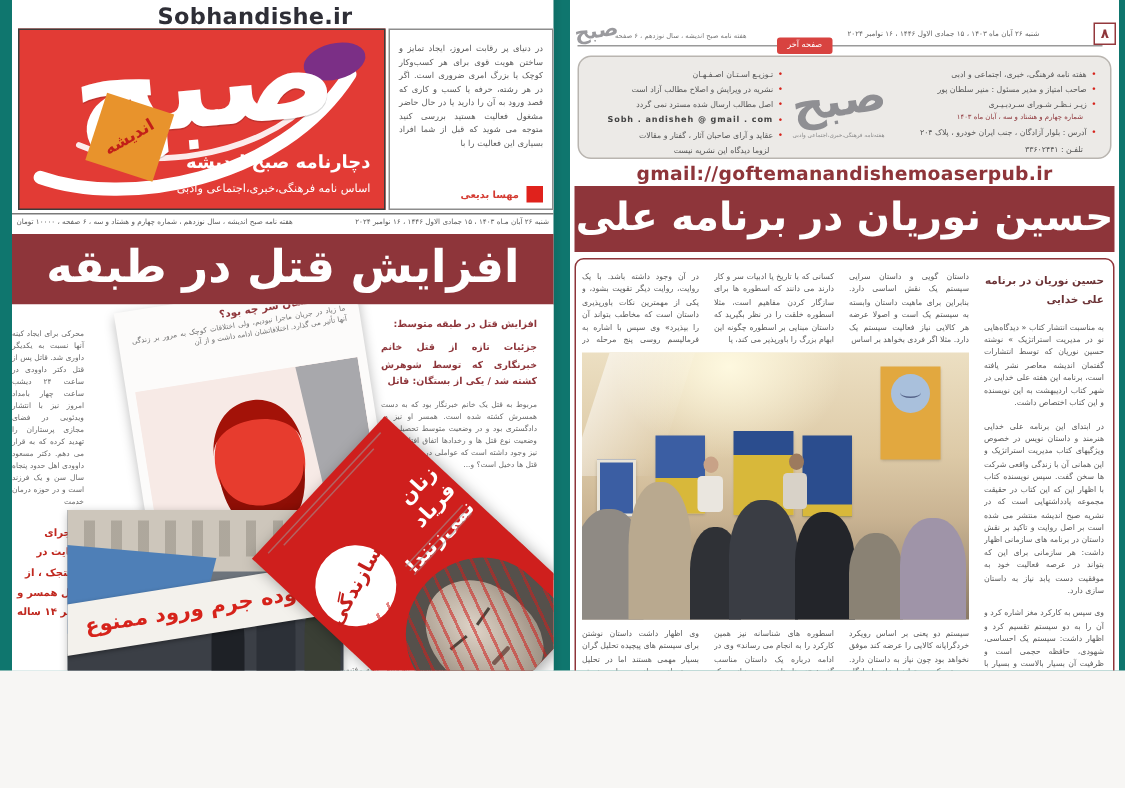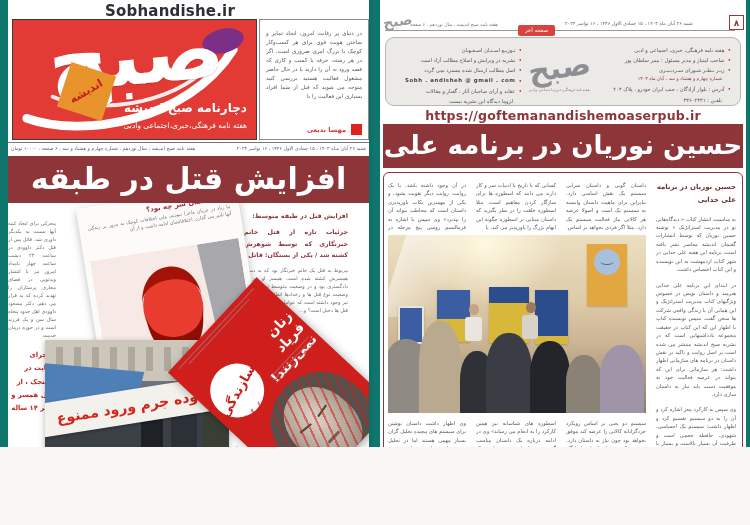--- a/index.html
+++ b/index.html
@@ -42,21 +42,21 @@
 
   .dateline { position:absolute; left:0; top:142px; width:361px; height:13px;
               border-top:1px solid #7a7a7a; display:flex; justify-content:space-between;
               direction:rtl; padding:3px 3px 0; font-size:4.8px; color:#5c5c5c; }
   .banner-left { position:absolute; left:0; top:156px; width:361px; height:47px; background:#8e353a;
                  color:#fff; font-weight:bold; font-size:30px; line-height:46px; text-align:center;
                  direction:rtl; letter-spacing:-.5px; }
 
   .collage { position:absolute; left:0; top:203px; width:361px; height:322px; overflow:hidden; background:#fff; }
   .bgcol { position:absolute; direction:rtl; color:#6a6a6a; font-size:5px; line-height:1.6; text-align:justify; }
-  .bgcol-r { left:236px; top:8px; width:104px; }
+  .bgcol-r { left:246px; top:8px; width:104px; }
   .bgcol-r .lead-title { font-size:6.4px; font-weight:bold; color:#8e353a; margin-bottom:5px; text-align:right; }
   .bgcol-r .lead-bold { font-size:6.3px; font-weight:bold; color:#8e353a; line-height:1.8; margin-bottom:6px; }
   .bgcol-left-edge { left:0; top:16px; width:48px; }
   .red-frag { position:absolute; left:0; top:146px; width:46px; direction:rtl; color:#c0271e;
               font-weight:bold; font-size:6.8px; line-height:1.95; text-align:right; }
   .bgcol-bl { left:2px; top:250px; width:88px; }
   .bgcol-bm { left:116px; top:244px; width:86px; }
   .bgcol-br { left:212px; top:240px; width:80px; }
   .red-rule { position:absolute; left:0; top:306px; width:361px; height:2px; background:#cf3a31; z-index:2; }
 
@@ -195,21 +195,21 @@
       <svg class="logo-swoosh" viewBox="0 0 245 121" preserveAspectRatio="none">
         <path d="M14,100 C70,120 175,104 222,30" stroke="#ffffff" stroke-width="9" fill="none" stroke-linecap="round"></path>
         <path d="M40,78 C80,96 160,88 198,46" stroke="#ffffff" stroke-width="4" fill="none" stroke-linecap="round" opacity="0.9"></path>
       </svg>
       <div class="logo-ellipse"></div>
       <div class="logo-word">صبح</div>
       <div class="logo-diamond">
         <span>اندیشه</span>
       </div>
       <div class="weekly-title">دچار‌نامه صبح اندیشه</div>
-      <div class="weekly-subtitle">هفته نامه فرهنگی،خبری،اجتماعی وادبی</div>
+      <div class="weekly-subtitle">اساس نامه فرهنگی،خبری،اجتماعی وادبی</div>
     </div>
 
     <div class="promo-box">
       <div class="promo-body">در دنیای پر رقابت امروز، ایجاد تمایز و ساختن هویت قوی برای هر کسب‌وکار کوچک یا بزرگ امری ضروری است. اگر در هر رشته، حرفه یا کسب و کاری که قصد ورود به آن را دارید یا در حال حاضر مشغول فعالیت هستید بررسی کنید متوجه می شوید که قبل از شما افراد بسیاری این فعالیت را با</div>
       <div class="promo-author-row">
         <span class="promo-author">مهسا بدیعی</span>
         <span class="promo-square"></span>
       </div>
     </div>
 
@@ -352,21 +352,21 @@
         <div class="ib-item">
             <span class="bullet">•</span>
             <span>عقاید و آرای صاحبان آثار ، گفتار و مقالات</span>
           </div>
         <div class="ib-item noBullet">
             <span>لزوما دیدگاه این نشریه نیست</span>
           </div>
       </div>
     </div>
 
-    <div class="gofteman-url">https://goftemanandishemoaserpub.ir</div>
+    <div class="gofteman-url">gmail://goftemanandishemoaserpub.ir</div>
 
     <div class="banner-right">حسین نوریان در برنامه علی خدایی</div>
 
     <div class="content-frame">
 
       <div class="rcol rcol-1">
         <div class="c1-title">حسین نوریان در برنامه علی خدایی</div>
         <p>به مناسبت انتشار کتاب « دیدگاه‌هایی نو در مدیریت استراتژیک » نوشته حسین نوریان که توسط انتشارات گفتمان اندیشه معاصر نشر یافته است، برنامه این هفته علی خدایی در شهر کتاب اردیبهشت به این نویسنده و این کتاب اختصاص داشت.</p>
         <p>در ابتدای این برنامه علی خدایی هنرمند و داستان نویس در خصوص ویژگیهای کتاب مدیریت استراتژیک و این همانی آن با زندگی واقعی شرکت ها سخن گفت. سپس نویسنده کتاب با اظهار این که این کتاب در حقیقت مجموعه یادداشتهایی است که در نشریه صبح اندیشه منتشر می شده است بر اصل روایت و تاکید بر نقش داستان در برنامه های سازمانی اظهار داشت: هر سازمانی برای این که بتواند در عرصه فعالیت خود به موفقیت دست یابد نیاز به داستان سازی دارد.</p>
         <p>وی سپس به کارکرد مغز اشاره کرد و آن را به دو سیستم تقسیم کرد و اظهار داشت: سیستم یک احساسی، شهودی، حافظه حجمی است و ظرفیت آن بسیار بالاست و بسیار با مخاطب و گوینده سازگار است و عدم قطعیت در آن جایی ندارد، البته خطا نیز در آن زیاد است. سیستم دوم خردگرایانه است، ظرفیت محدود دارد و با عدم قطعیت هم سازگار است. در مراودات انسانی هم به سیستم یک و هم به سیستم دو نیاز است اما در</p>

